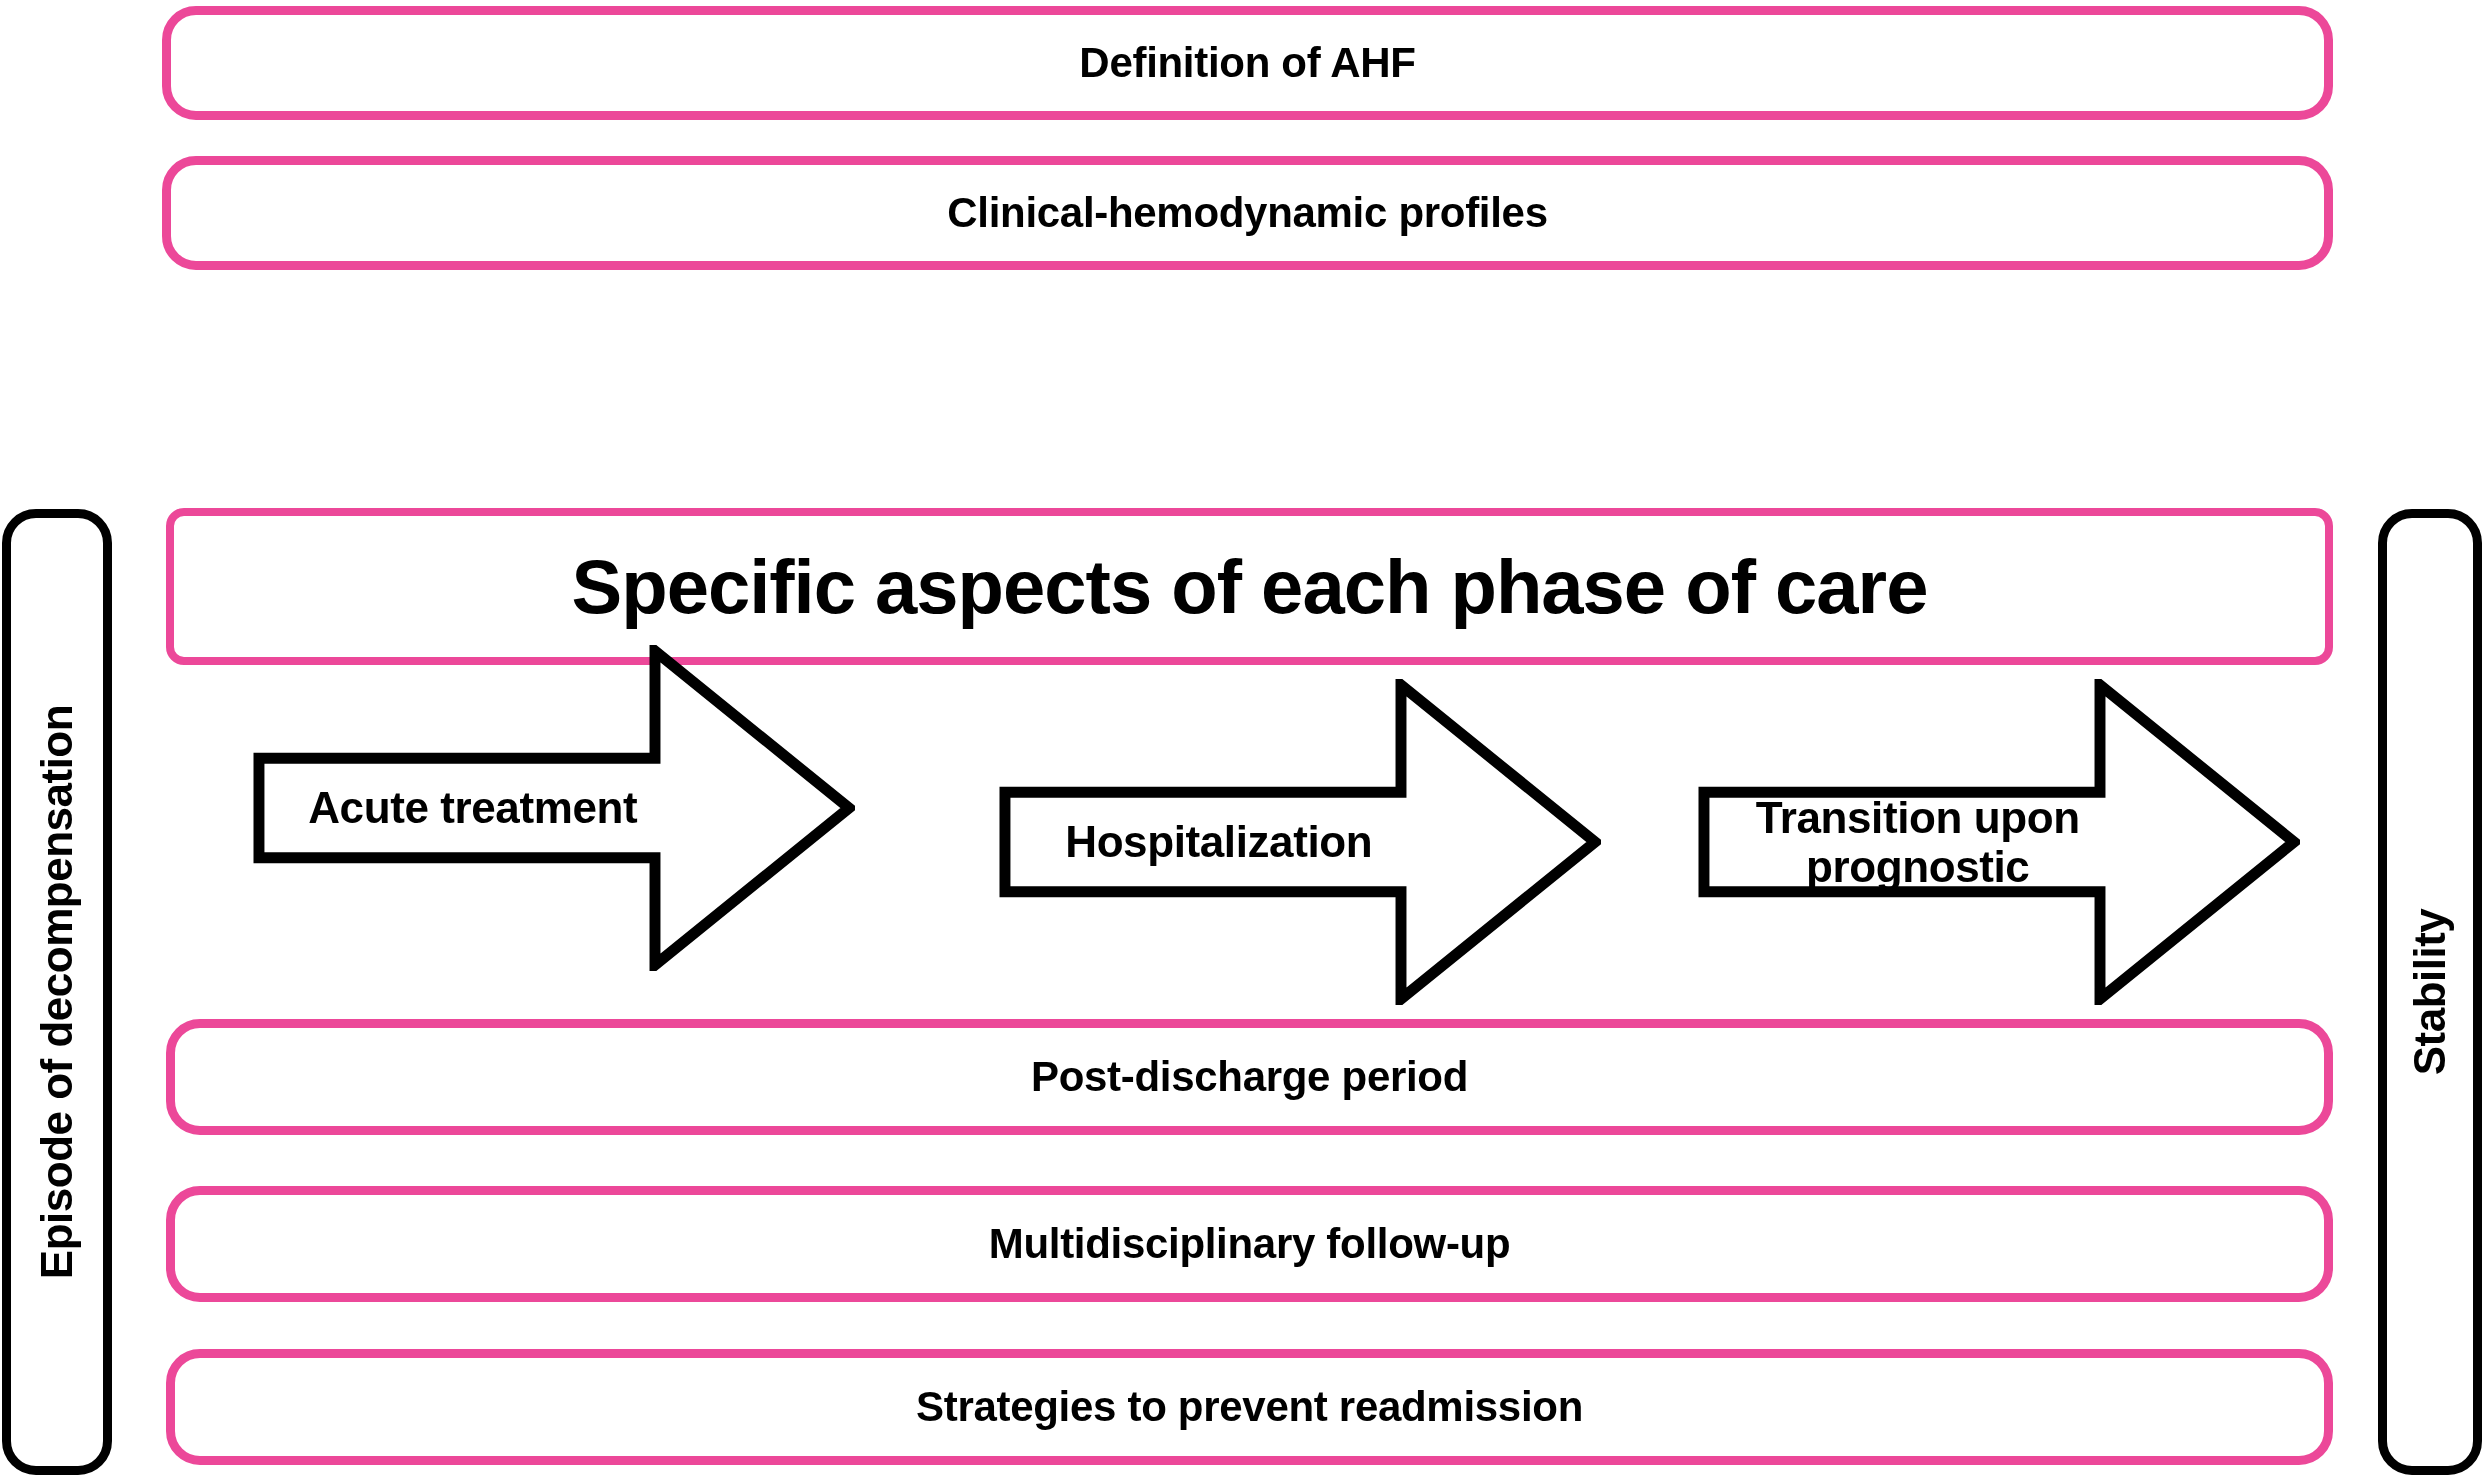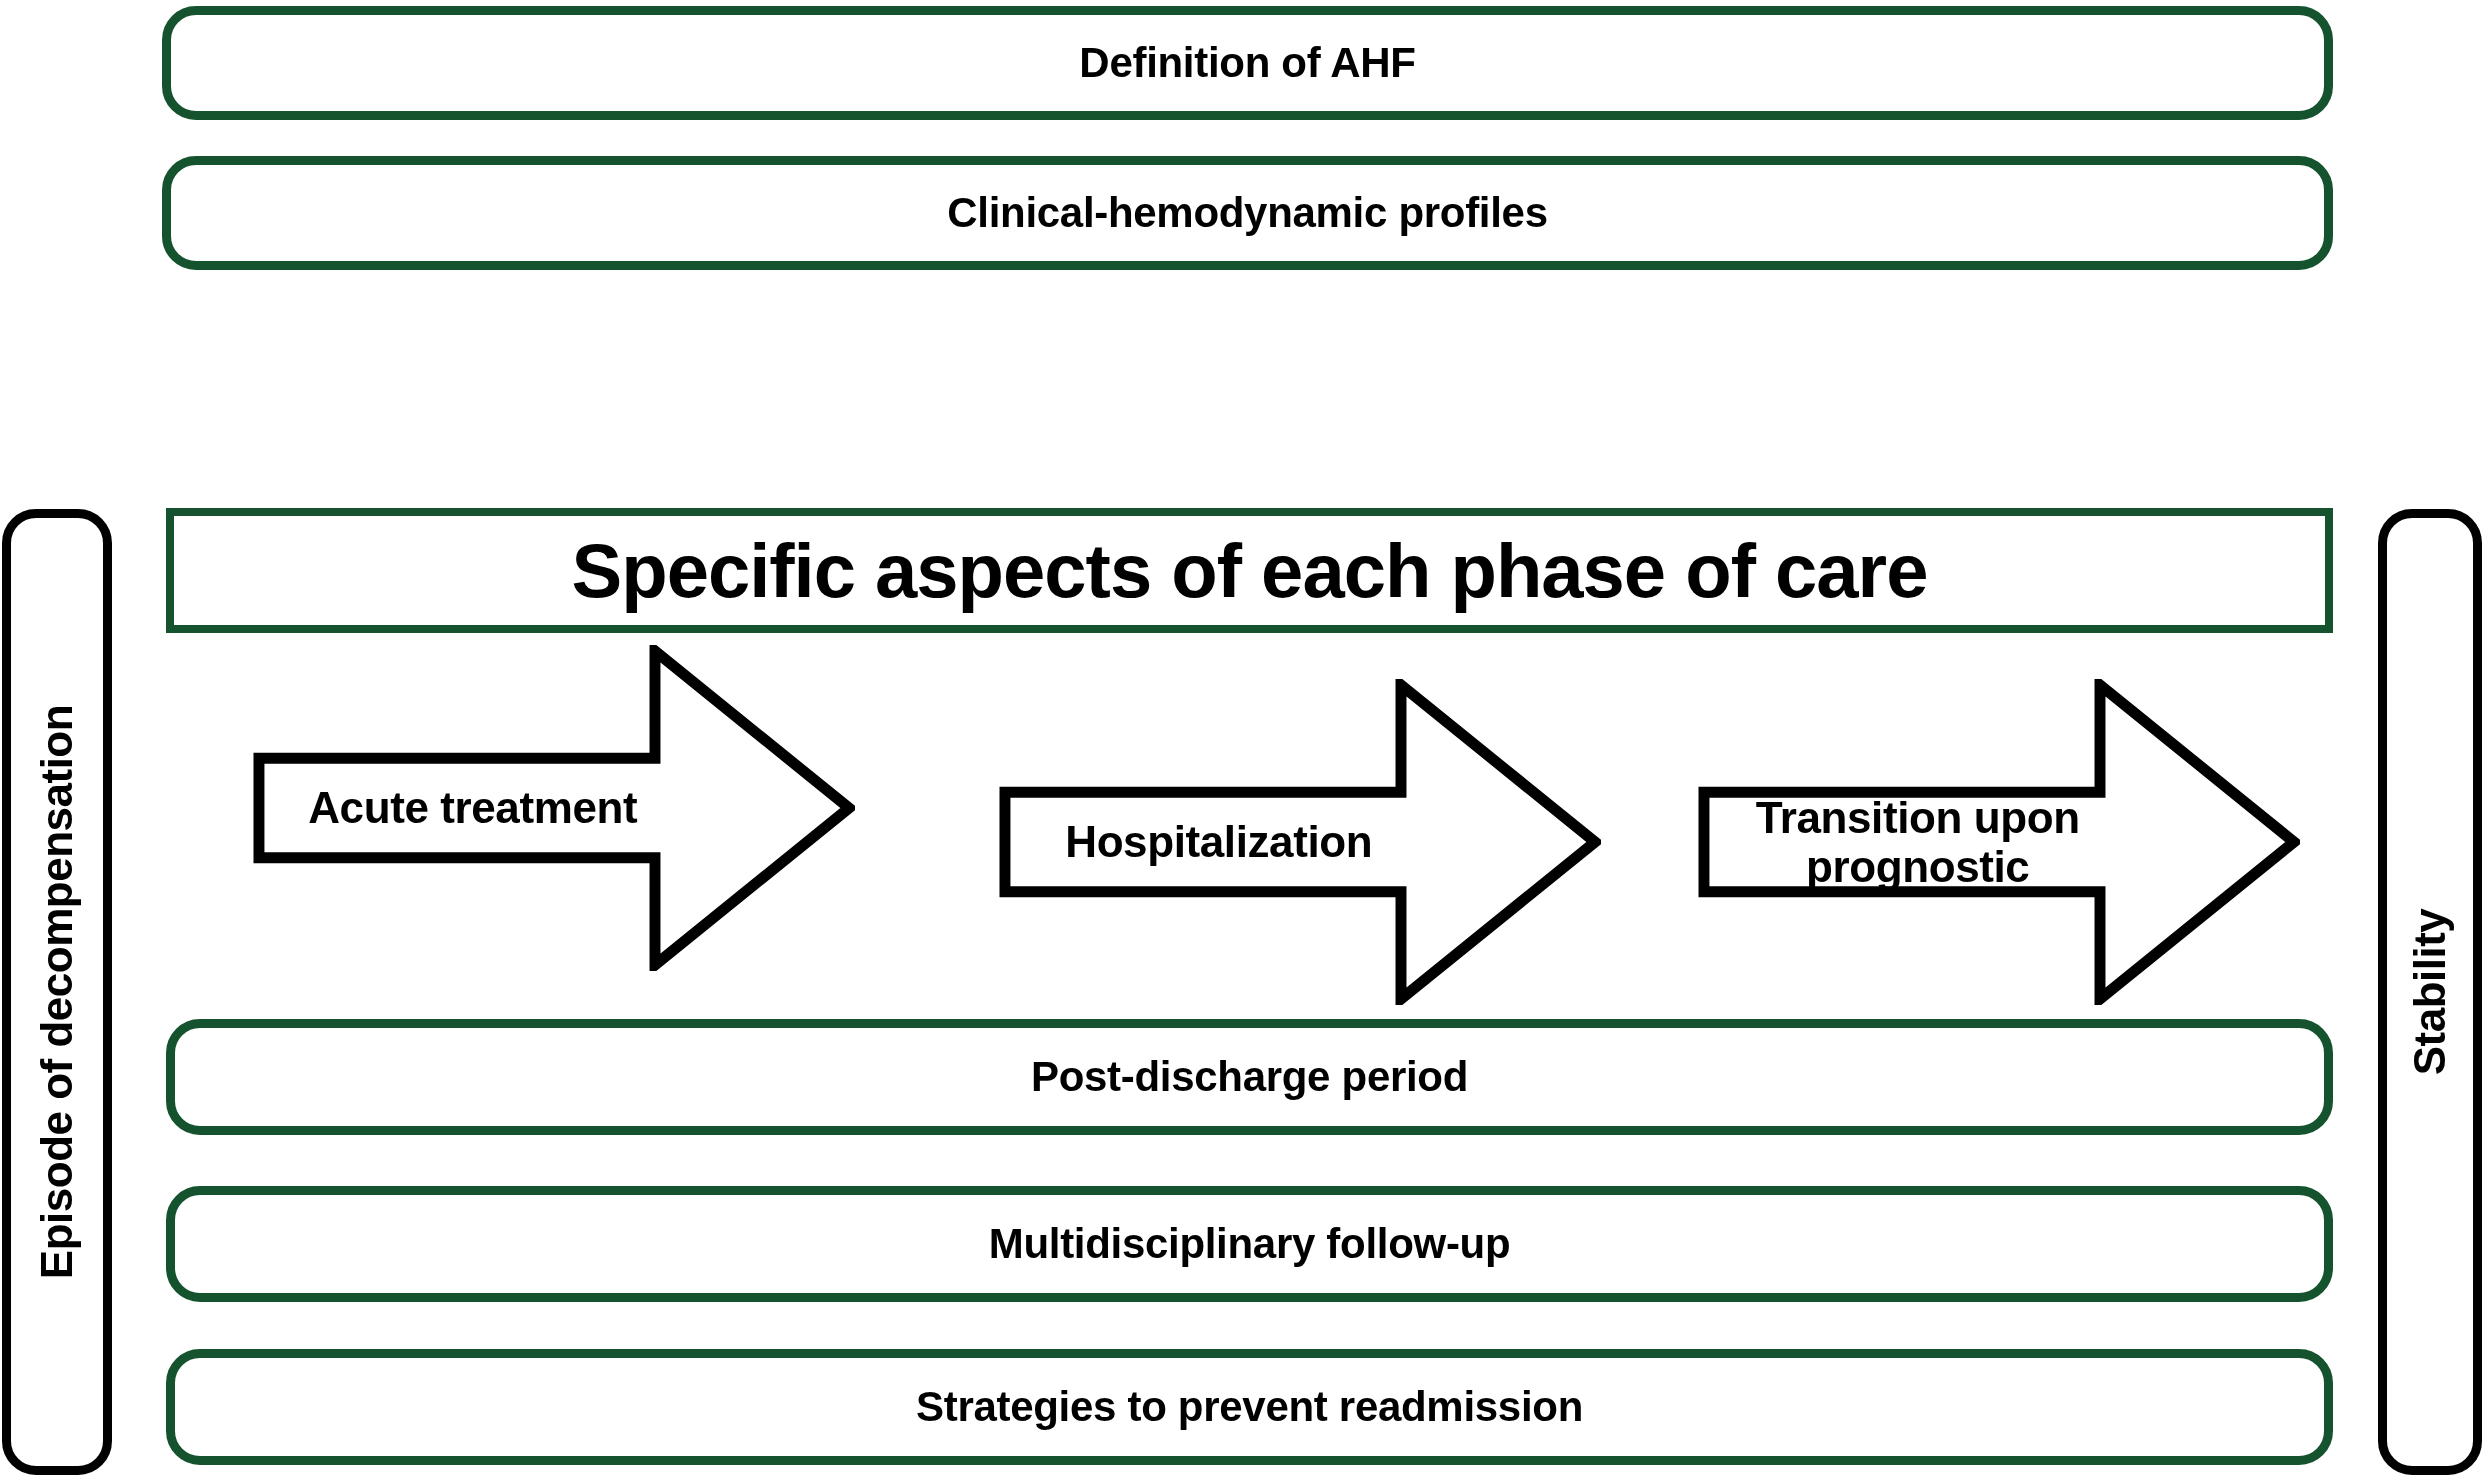--- a/index.html
+++ b/index.html
@@ -17,21 +17,21 @@
     height: 1480px;
     background: #ffffff;
     overflow: hidden;
   }
 
   
   .bar {
     position: absolute;
     box-sizing: border-box;
     background: #ffffff;
-    border: 9px solid #14532d;
+    border: 9px solid #ec4899;
     border-radius: 34px;
     display: flex;
     align-items: center;
     justify-content: center;
     text-align: center;
   }
   .bar-label {
     font-weight: bold;
     color: #000000;
     line-height: 1.1;
@@ -112,21 +112,21 @@
 
   <div class="bar" style="left:162px; top:6px; width:2171px; height:114px;">
     <div class="bar-label standard">Definition of AHF</div>
   </div>
 
   <div class="bar" style="left:162px; top:156px; width:2171px; height:114px;">
     <div class="bar-label standard">Clinical-hemodynamic profiles</div>
   </div>
 
 
-  <div class="bar square" style="left:166px; top:508px; width:2167px; height:125px;">
+  <div class="bar square" style="left:166px; top:508px; width:2167px; height:157px;border-radius:18px;">
     <div class="bar-label">Specific aspects of each phase of care</div>
   </div>
 
   <div class="arrow" style="left:253px; top:645px; width:602px; height:326px;">
     <svg viewBox="0 0 605 328" preserveAspectRatio="none">
       <polygon points="6,114 404,114 404,6 599,164 404,322 404,214 6,214" fill="#ffffff" stroke="#000000" stroke-width="11" stroke-linejoin="miter"></polygon>
     </svg>
     <div class="arrow-text">
       <span>Acute treatment</span>
     </div>

